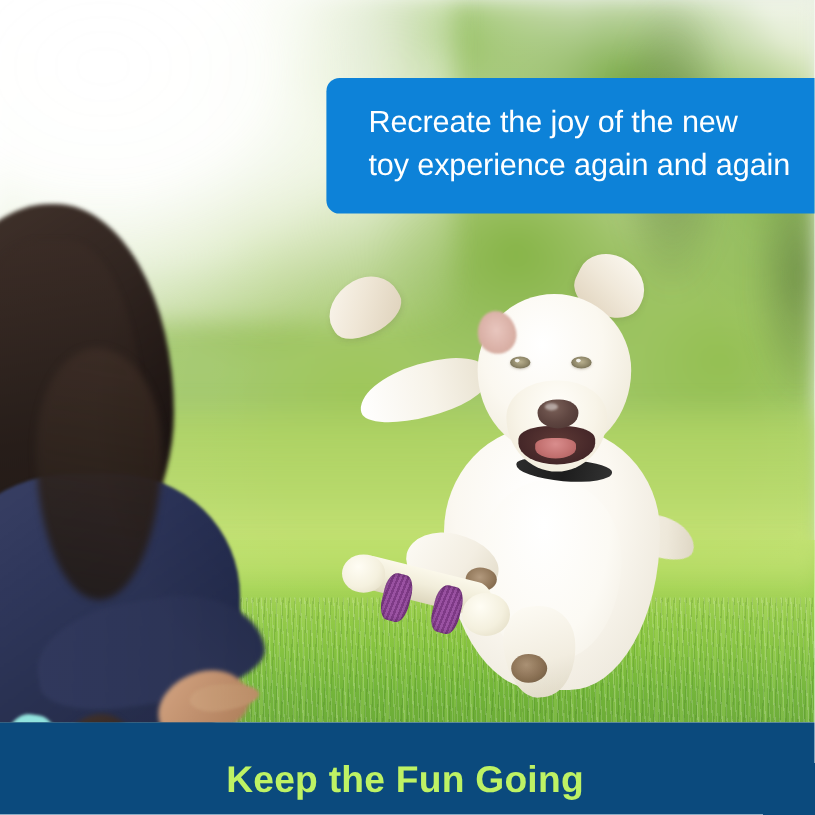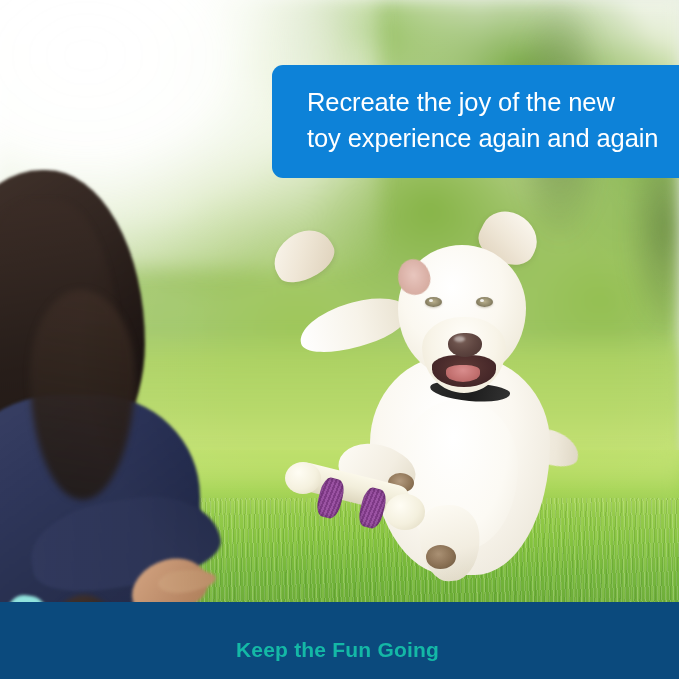--- a/index.html
+++ b/index.html
@@ -472,22 +472,22 @@
     left: 0;
     top: 602px;
     width: 679px;
     height: 77px;
     background: #0b4a7d;
     display: flex;
     align-items: center;
     justify-content: center;
   }
   .banner-text {
-    color: #14b8a6;
-    font-size: 21px;
+    color: #bef264;
+    font-size: 31px;
     font-weight: bold;
     letter-spacing: 0.2px;
     font-family: "Liberation Sans", sans-serif;
     transform: translateX(-2px);
     margin-top: 19px;
   }
 </style>
 </head>
 <body>
 

